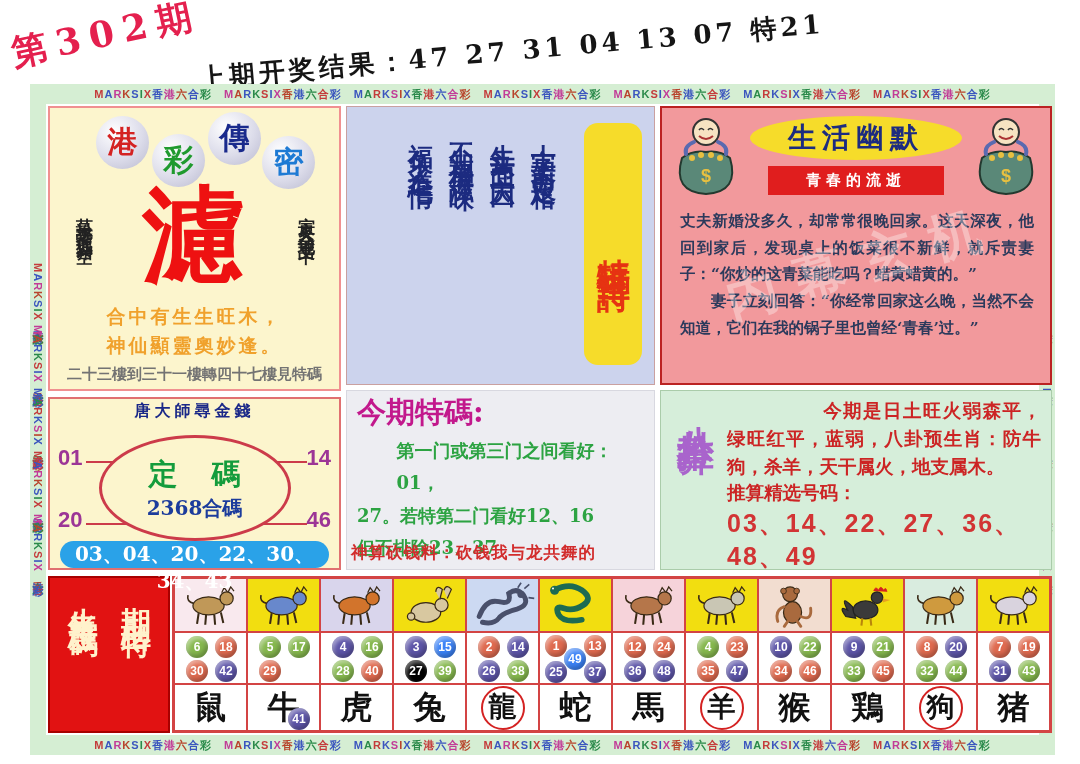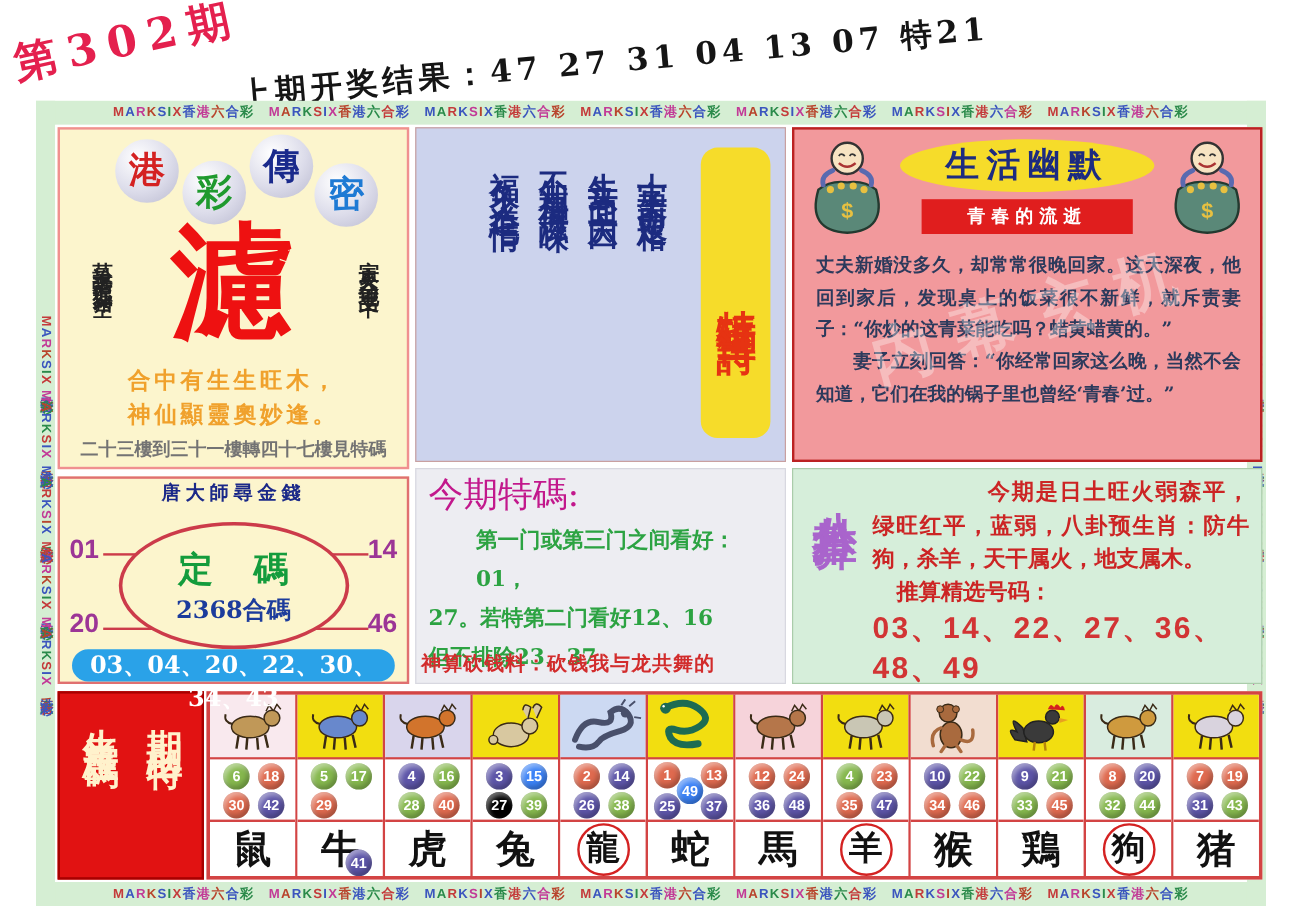--- a/index.html
+++ b/index.html
@@ -57,21 +57,21 @@
          color:#fff;font-size:20px;font-weight:bold;text-align:center;line-height:27px;z-index:3;}
   
   .poem-badge{position:absolute;right:12px;top:16px;width:58px;height:242px;background:#f6dc2a;
               border-radius:14px;display:flex;align-items:center;justify-content:center;}
   .poem-badge span{writing-mode:vertical-rl;text-orientation:upright;color:#e63312;
                    font-size:33px;font-weight:bold;letter-spacing:5px;}
   .poem-cols{position:absolute;left:14px;top:16px;right:86px;bottom:10px;
              writing-mode:vertical-rl;text-orientation:upright;}
   .poem-col{color:#1c2b80;font-size:25px;font-weight:bold;letter-spacing:7px;margin:0 8px;}
   
-  .tema-title{position:absolute;left:10px;top:2px;color:#c2188c;font-size:29px;font-weight:normal;}
+  .tema-title{position:absolute;left:10px;top:2px;color:#c2188c;font-size:29px;font-weight:bold;}
   .tema-green{position:absolute;left:10px;right:4px;top:44px;color:#2ca342;
               font-size:18px;font-weight:bold;line-height:1.8;}
   .tema-green .tg0{padding-left:2.2em;}
   .tema-red{position:absolute;left:4px;bottom:5px;color:#d22c2c;font-size:16.5px;font-weight:bold;letter-spacing:1px;}
   
   .humor-ellipse{position:absolute;left:50%;transform:translateX(-50%);top:8px;width:212px;height:44px;
                  background:#f6dc2a;border-radius:50%;text-align:center;line-height:44px;
                  color:#1c2b80;font-size:28px;font-weight:bold;letter-spacing:6px;}
   .humor-sub{position:absolute;left:50%;transform:translateX(-50%);top:58px;width:176px;height:29px;
              background:#e01e1e;color:#fff;text-align:center;line-height:29px;
@@ -81,21 +81,21 @@
   .humor-story p{margin:0;} .humor-story p + p{text-indent:2em;}
   .humor-fig{position:absolute;top:6px;width:76px;height:88px;}
   .humor-wm{position:absolute;left:60px;top:120px;transform:rotate(-16deg);color:rgba(255,255,255,.34);
             font-size:52px;font-weight:bold;letter-spacing:18px;z-index:3;pointer-events:none;white-space:nowrap;}
   
   .bagua-title{position:absolute;left:10px;top:6px;writing-mode:vertical-lr;text-orientation:upright;
                color:#a964cc;font-size:37px;font-weight:bold;letter-spacing:4px;}
   .bagua-body{position:absolute;left:66px;right:10px;top:6px;}
   .bagua-text{margin:0;color:#cc2424;font-size:18.5px;font-weight:bold;line-height:1.5;
               text-indent:5.2em;text-align:justify;}
-  .bagua-label{color:#cc2424;font-size:18.5px;font-weight:bold;margin-left:20px;}
+  .bagua-label{color:#cc2424;font-size:18.5px;font-weight:bold;}
   .bagua-nums{color:#d23434;font-size:25px;font-weight:bold;letter-spacing:2px;
               font-family:"Liberation Sans",sans-serif;margin-top:2px;}
   
   .zside-col{writing-mode:vertical-lr;text-orientation:upright;color:#fff2cc;
              font-size:30px;font-weight:bold;letter-spacing:7px;}
   .zcol{flex:1;display:flex;flex-direction:column;border-left:2px solid #d34444;}
   .zcol:first-child{border-left:none;}
   .zanimal{height:53px;border-bottom:2px solid #d34444;display:flex;align-items:center;justify-content:center;}
   .zballs{height:52px;border-bottom:2px solid #d34444;background:#fff;position:relative;}
   .zchar{height:46px;background:#fff;display:flex;align-items:center;justify-content:center;

